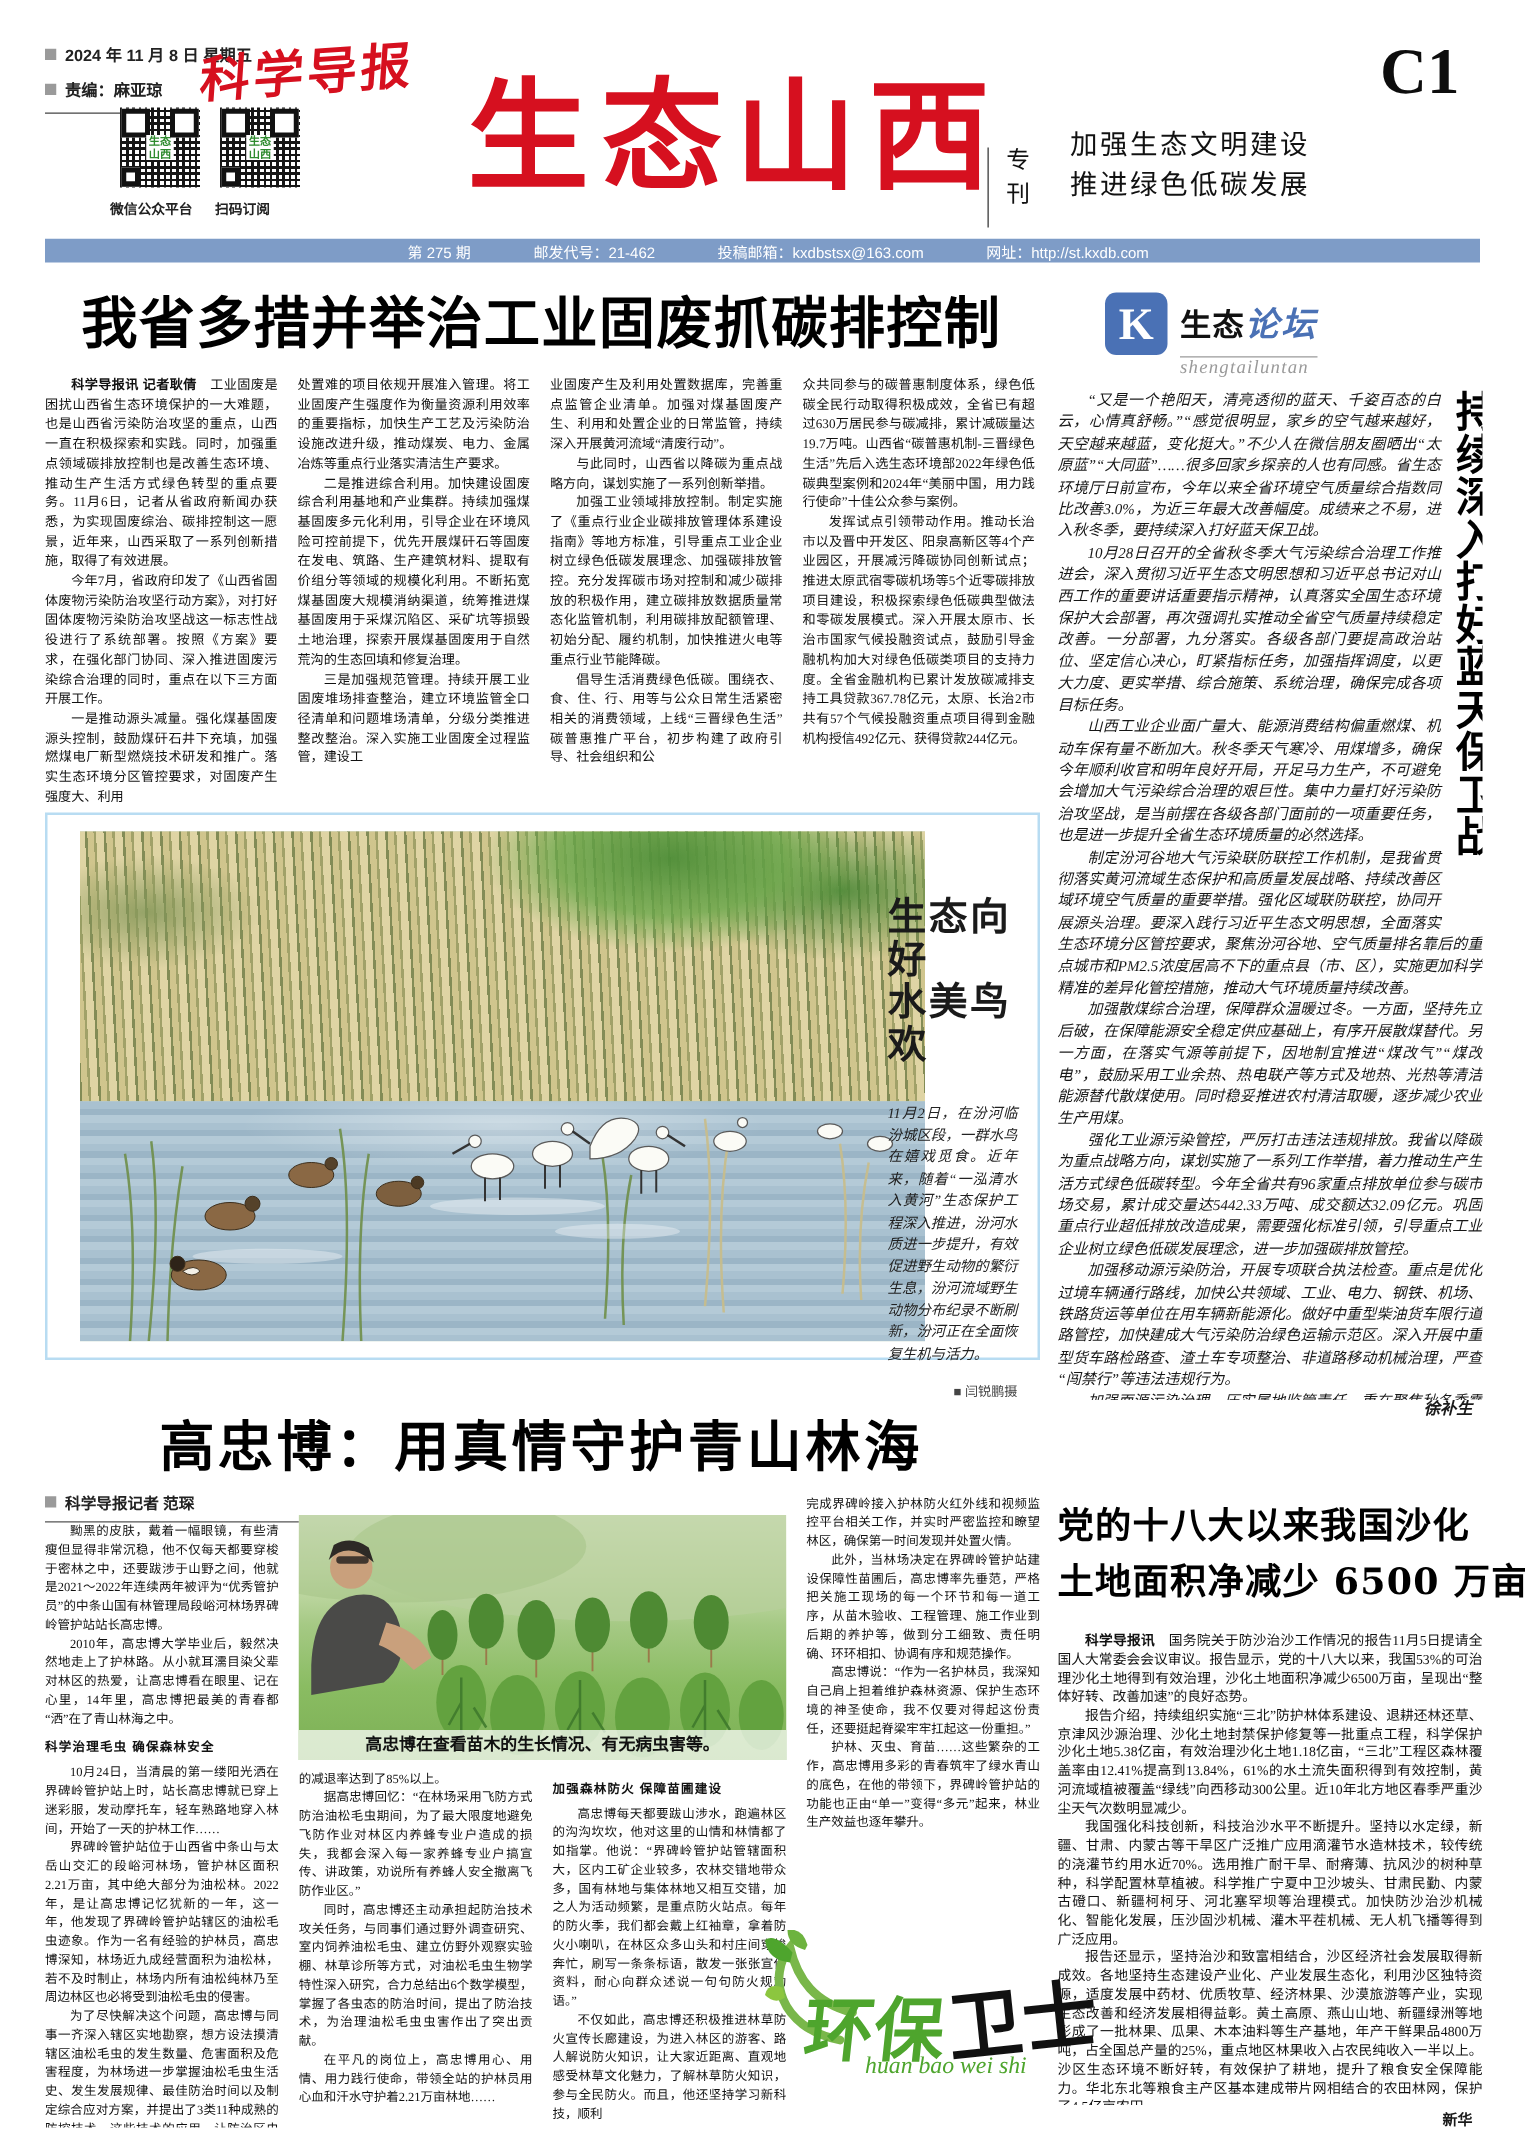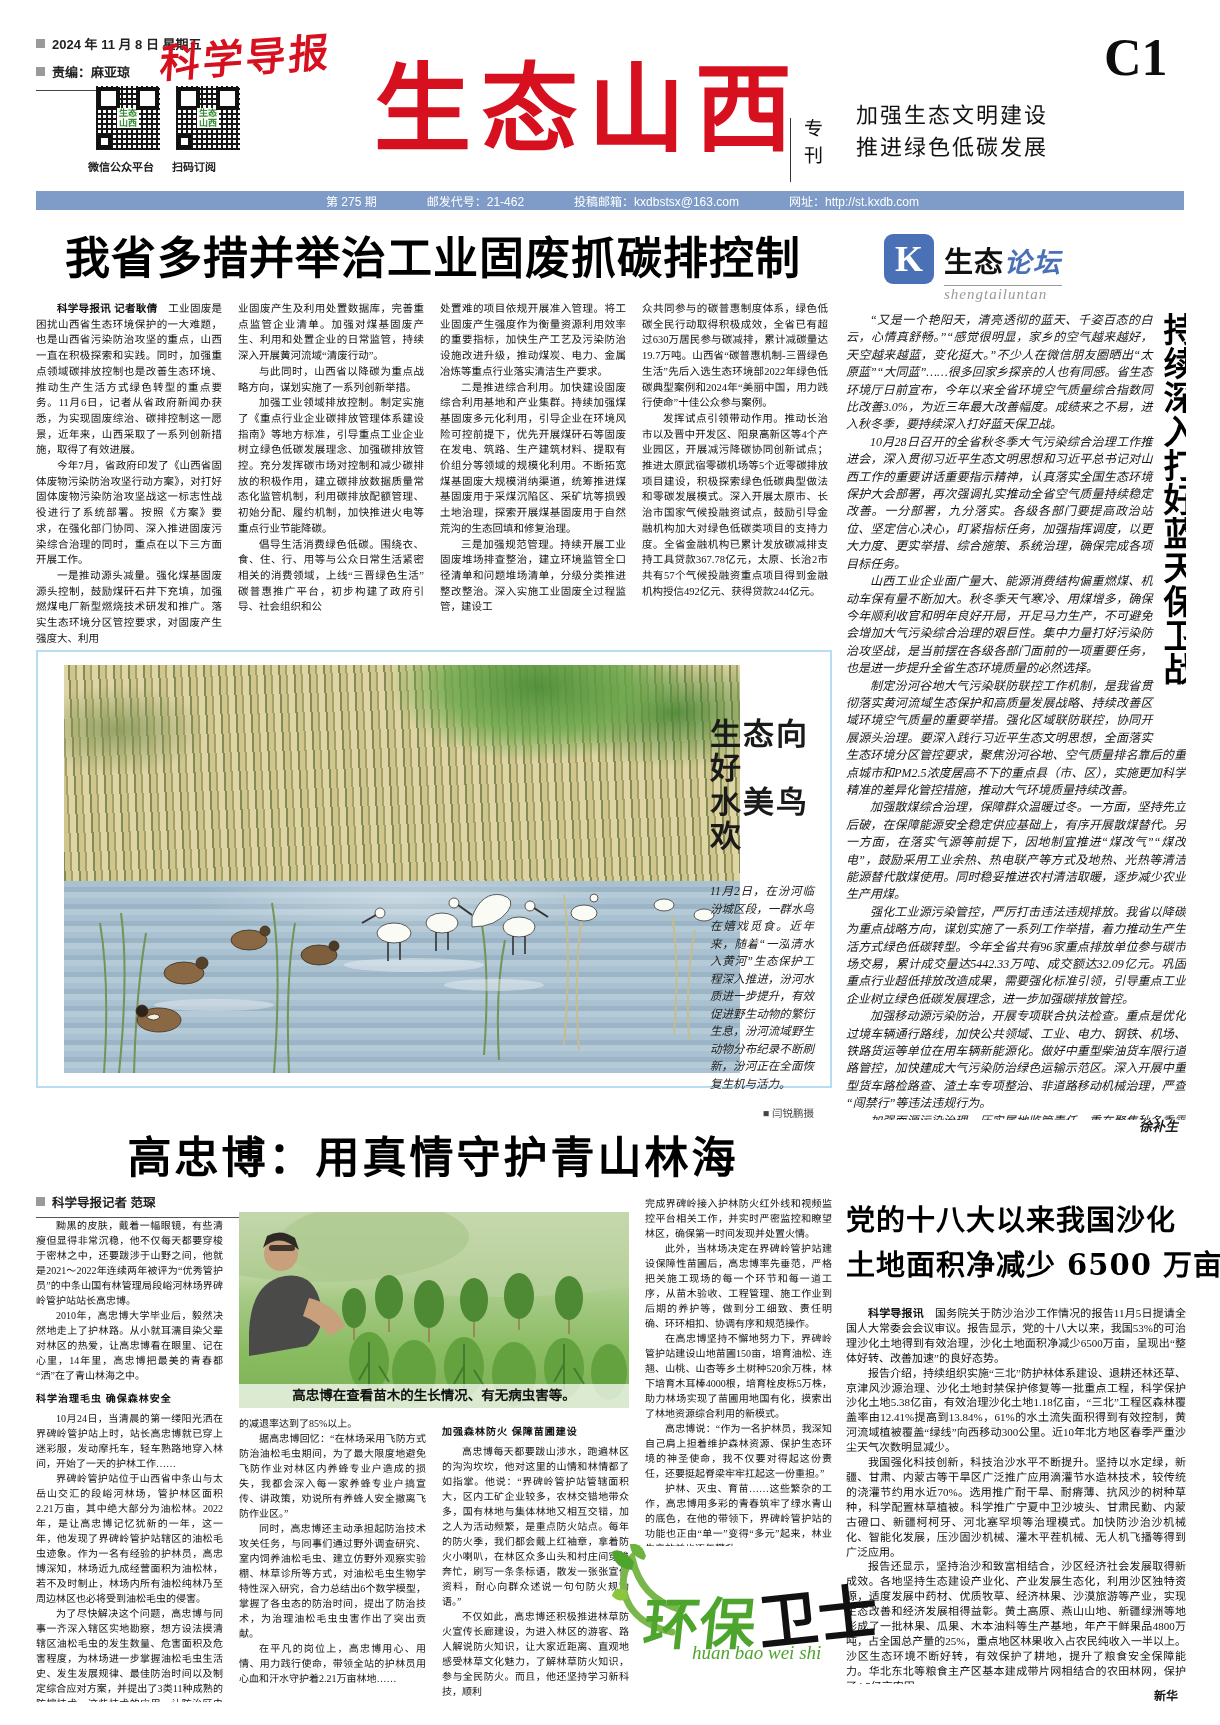--- a/index.html
+++ b/index.html
@@ -51,21 +51,21 @@
   .wetland svg{position:absolute;left:0;top:0;}
   .photo-caption{position:absolute;right:16px;top:13px;width:104px;height:408px;}
   .pc-title{font-size:31px;font-weight:900;font-family:"DejaVu Serif",serif;line-height:34px;margin-top:52px;letter-spacing:2px;}
   .pc-body{margin-top:30px;font-size:11.5px;line-height:17.5px;text-align:justify;font-style:italic;color:#222;}
   .pc-credit{margin-top:12px;font-size:10.5px;text-align:right;color:#444;font-family:"Liberation Sans",sans-serif;}
 
   
   .forum-logo{position:absolute;left:884px;top:234px;display:flex;gap:10px;}
   .k-badge{width:50px;height:50px;background:var(--forum-blue,#5577b8);border-radius:9px;color:#fff;font-size:36px;font-weight:bold;text-align:center;line-height:50px;font-family:"Liberation Serif",serif;}
   .forum-title-wrap{padding-top:4px;border-bottom:1px solid #9a9a9a;height:52px;}
-  .forum-title-black{font-size:29px;font-weight:bold;color:#111;letter-spacing:1px;}
+  .forum-title-black{font-size:25px;font-weight:bold;color:#111;letter-spacing:1px;}
   .forum-title-blue{font-size:27px;font-weight:bold;color:var(--forum-blue,#3a6db5);font-style:italic;letter-spacing:2px;}
   .forum-pinyin{font-size:15px;color:#999;font-style:italic;letter-spacing:1px;}
   .forum-body{position:absolute;left:846px;top:312px;width:340px;height:808px;overflow:hidden;font-style:italic;font-size:12px;line-height:17.4px;text-align:justify;color:#161616;}
   .vertical-headline{float:right;writing-mode:vertical-rl;height:416px;font-size:34px;font-weight:900;font-style:normal;font-family:"DejaVu Serif",serif;color:#000;margin:0 0 12px 16px;letter-spacing:0;}
   .fpara{text-indent:2em;}
   .forum-sign{position:absolute;right:42px;top:1116px;font-weight:bold;font-size:13px;font-style:italic;}
 
   
   .desert-headline{position:absolute;left:846px;top:1198px;width:340px;font-size:29px;font-weight:900;font-family:"DejaVu Serif",serif;line-height:45px;letter-spacing:1px;color:#000;white-space:nowrap;}
   .desert-body{position:absolute;left:846px;top:1306px;width:340px;height:378px;overflow:hidden;font-size:11px;line-height:14.9px;text-align:justify;color:#111;}
@@ -140,30 +140,30 @@
   <div class="main-headline">我省多措并举治工业固废抓碳排控制</div>
   <div class="main-body">
     <div class="mcol">
 
     <p class="bpara"><b>科学导报讯 记者耿倩　</b><span>工业固废是困扰山西省生态环境保护的一大难题，也是山西省污染防治攻坚的重点，山西一直在积极探索和实践。同时，加强重点领域碳排放控制也是改善生态环境、推动生产生活方式绿色转型的重点要务。11月6日，记者从省政府新闻办获悉，为实现固废综治、碳排控制这一愿景，近年来，山西采取了一系列创新措施，取得了有效进展。</span></p>
         <p class="bpara"><b></b><span>今年7月，省政府印发了《山西省固体废物污染防治攻坚行动方案》，对打好固体废物污染防治攻坚战这一标志性战役进行了系统部署。按照《方案》要求，在强化部门协同、深入推进固废污染综合治理的同时，重点在以下三方面开展工作。</span></p>
         <p class="bpara"><b></b><span>一是推动源头减量。强化煤基固废源头控制，鼓励煤矸石井下充填，加强燃煤电厂新型燃烧技术研发和推广。落实生态环境分区管控要求，对固废产生强度大、利用</span></p>
       </div>
     <div class="mcol">
 
+    <p class="bpara cont"><b></b><span>处置难的项目依规开展准入管理。将工业固废产生强度作为衡量资源利用效率的重要指标，加快生产工艺及污染防治设施改进升级，推动煤炭、电力、金属冶炼等重点行业落实清洁生产要求。</span></p>
+        <p class="bpara"><b></b><span>二是推进综合利用。加快建设固废综合利用基地和产业集群。持续加强煤基固废多元化利用，引导企业在环境风险可控前提下，优先开展煤矸石等固废在发电、筑路、生产建筑材料、提取有价组分等领域的规模化利用。不断拓宽煤基固废大规模消纳渠道，统筹推进煤基固废用于采煤沉陷区、采矿坑等损毁土地治理，探索开展煤基固废用于自然荒沟的生态回填和修复治理。</span></p>
+        <p class="bpara"><b></b><span>三是加强规范管理。持续开展工业固废堆场排查整治，建立环境监管全口径清单和问题堆场清单，分级分类推进整改整治。深入实施工业固废全过程监管，建设工</span></p>
+      </div>
+    <div class="mcol">
+
     <p class="bpara cont"><b></b><span>业固废产生及利用处置数据库，完善重点监管企业清单。加强对煤基固废产生、利用和处置企业的日常监管，持续深入开展黄河流域“清废行动”。</span></p>
         <p class="bpara"><b></b><span>与此同时，山西省以降碳为重点战略方向，谋划实施了一系列创新举措。</span></p>
         <p class="bpara"><b></b><span>加强工业领域排放控制。制定实施了《重点行业企业碳排放管理体系建设指南》等地方标准，引导重点工业企业树立绿色低碳发展理念、加强碳排放管控。充分发挥碳市场对控制和减少碳排放的积极作用，建立碳排放数据质量常态化监管机制，利用碳排放配额管理、初始分配、履约机制，加快推进火电等重点行业节能降碳。</span></p>
         <p class="bpara"><b></b><span>倡导生活消费绿色低碳。围绕衣、食、住、行、用等与公众日常生活紧密相关的消费领域，上线“三晋绿色生活”碳普惠推广平台，初步构建了政府引导、社会组织和公</span></p>
-      </div>
-    <div class="mcol">
-
-    <p class="bpara cont"><b></b><span>处置难的项目依规开展准入管理。将工业固废产生强度作为衡量资源利用效率的重要指标，加快生产工艺及污染防治设施改进升级，推动煤炭、电力、金属冶炼等重点行业落实清洁生产要求。</span></p>
-        <p class="bpara"><b></b><span>二是推进综合利用。加快建设固废综合利用基地和产业集群。持续加强煤基固废多元化利用，引导企业在环境风险可控前提下，优先开展煤矸石等固废在发电、筑路、生产建筑材料、提取有价组分等领域的规模化利用。不断拓宽煤基固废大规模消纳渠道，统筹推进煤基固废用于采煤沉陷区、采矿坑等损毁土地治理，探索开展煤基固废用于自然荒沟的生态回填和修复治理。</span></p>
-        <p class="bpara"><b></b><span>三是加强规范管理。持续开展工业固废堆场排查整治，建立环境监管全口径清单和问题堆场清单，分级分类推进整改整治。深入实施工业固废全过程监管，建设工</span></p>
       </div>
     <div class="mcol">
 
     <p class="bpara cont"><b></b><span>众共同参与的碳普惠制度体系，绿色低碳全民行动取得积极成效，全省已有超过630万居民参与碳减排，累计减碳量达19.7万吨。山西省“碳普惠机制-三晋绿色生活”先后入选生态环境部2022年绿色低碳典型案例和2024年“美丽中国，用力践行使命”十佳公众参与案例。</span></p>
         <p class="bpara"><b></b><span>发挥试点引领带动作用。推动长治市以及晋中开发区、阳泉高新区等4个产业园区，开展减污降碳协同创新试点；推进太原武宿零碳机场等5个近零碳排放项目建设，积极探索绿色低碳典型做法和零碳发展模式。深入开展太原市、长治市国家气候投融资试点，鼓励引导金融机构加大对绿色低碳类项目的支持力度。全省金融机构已累计发放碳减排支持工具贷款367.78亿元，太原、长治2市共有57个气候投融资重点项目得到金融机构授信492亿元、获得贷款244亿元。</span></p>
       </div>
   </div>
 
   <div class="photo-block">
     <div class="wetland">
@@ -309,21 +309,20 @@
   <div class="pcol pcol3">
 
   <p class="bpara subhead"><b></b><span>加强森林防火 保障苗圃建设</span></p>
       <p class="bpara"><b></b><span>高忠博每天都要跋山涉水，跑遍林区的沟沟坎坎，他对这里的山情和林情都了如指掌。他说：“界碑岭管护站管辖面积大，区内工矿企业较多，农林交错地带众多，国有林地与集体林地又相互交错，加之人为活动频繁，是重点防火站点。每年的防火季，我们都会戴上红袖章，拿着防火小喇叭，在林区众多山头和村庄间穿梭奔忙，刷写一条条标语，散发一张张宣传资料，耐心向群众述说一句句防火规劝语。”</span></p>
       <p class="bpara"><b></b><span>不仅如此，高忠博还积极推进林草防火宣传长廊建设，为进入林区的游客、路人解说防火知识，让大家近距离、直观地感受林草文化魅力，了解林草防火知识，参与全民防火。而且，他还坚持学习新科技，顺利</span></p>
     </div>
   <div class="pcol pcol4">
 
   <p class="bpara cont"><b></b><span>完成界碑岭接入护林防火红外线和视频监控平台相关工作，并实时严密监控和瞭望林区，确保第一时间发现并处置火情。</span></p>
       <p class="bpara"><b></b><span>此外，当林场决定在界碑岭管护站建设保障性苗圃后，高忠博率先垂范，严格把关施工现场的每一个环节和每一道工序，从苗木验收、工程管理、施工作业到后期的养护等，做到分工细致、责任明确、环环相扣、协调有序和规范操作。</span></p>
-      <p class="bpara"><b></b><span>在高忠博坚持不懈地努力下，界碑岭管护站建设山地苗圃150亩，培育油松、连翘、山桃、山杏等乡土树种520余万株，林下培育木耳棒4000根，培育栓皮栎5万株，助力林场实现了苗圃用地国有化，摸索出了林地资源综合利用的新模式。</span></p>
       <p class="bpara"><b></b><span>高忠博说：“作为一名护林员，我深知自己肩上担着维护森林资源、保护生态环境的神圣使命，我不仅要对得起这份责任，还要挺起脊梁牢牢扛起这一份重担。”</span></p>
       <p class="bpara"><b></b><span>护林、灭虫、育苗……这些繁杂的工作，高忠博用多彩的青春筑牢了绿水青山的底色，在他的带领下，界碑岭管护站的功能也正由“单一”变得“多元”起来，林业生产效益也逐年攀升。</span></p>
     </div>
 
   <div class="profile-photo">
     <svg width="390" height="196" viewBox="0 0 390 196">
       <ellipse cx="260" cy="30" rx="220" ry="55" fill="#b7cf9b" opacity="0.75"></ellipse>
       <ellipse cx="80" cy="25" rx="150" ry="45" fill="#a6c489" opacity="0.6"></ellipse>
       <g stroke="#9a7a4a" stroke-width="1.5">
         <line x1="150" y1="120" x2="150" y2="80"></line>

